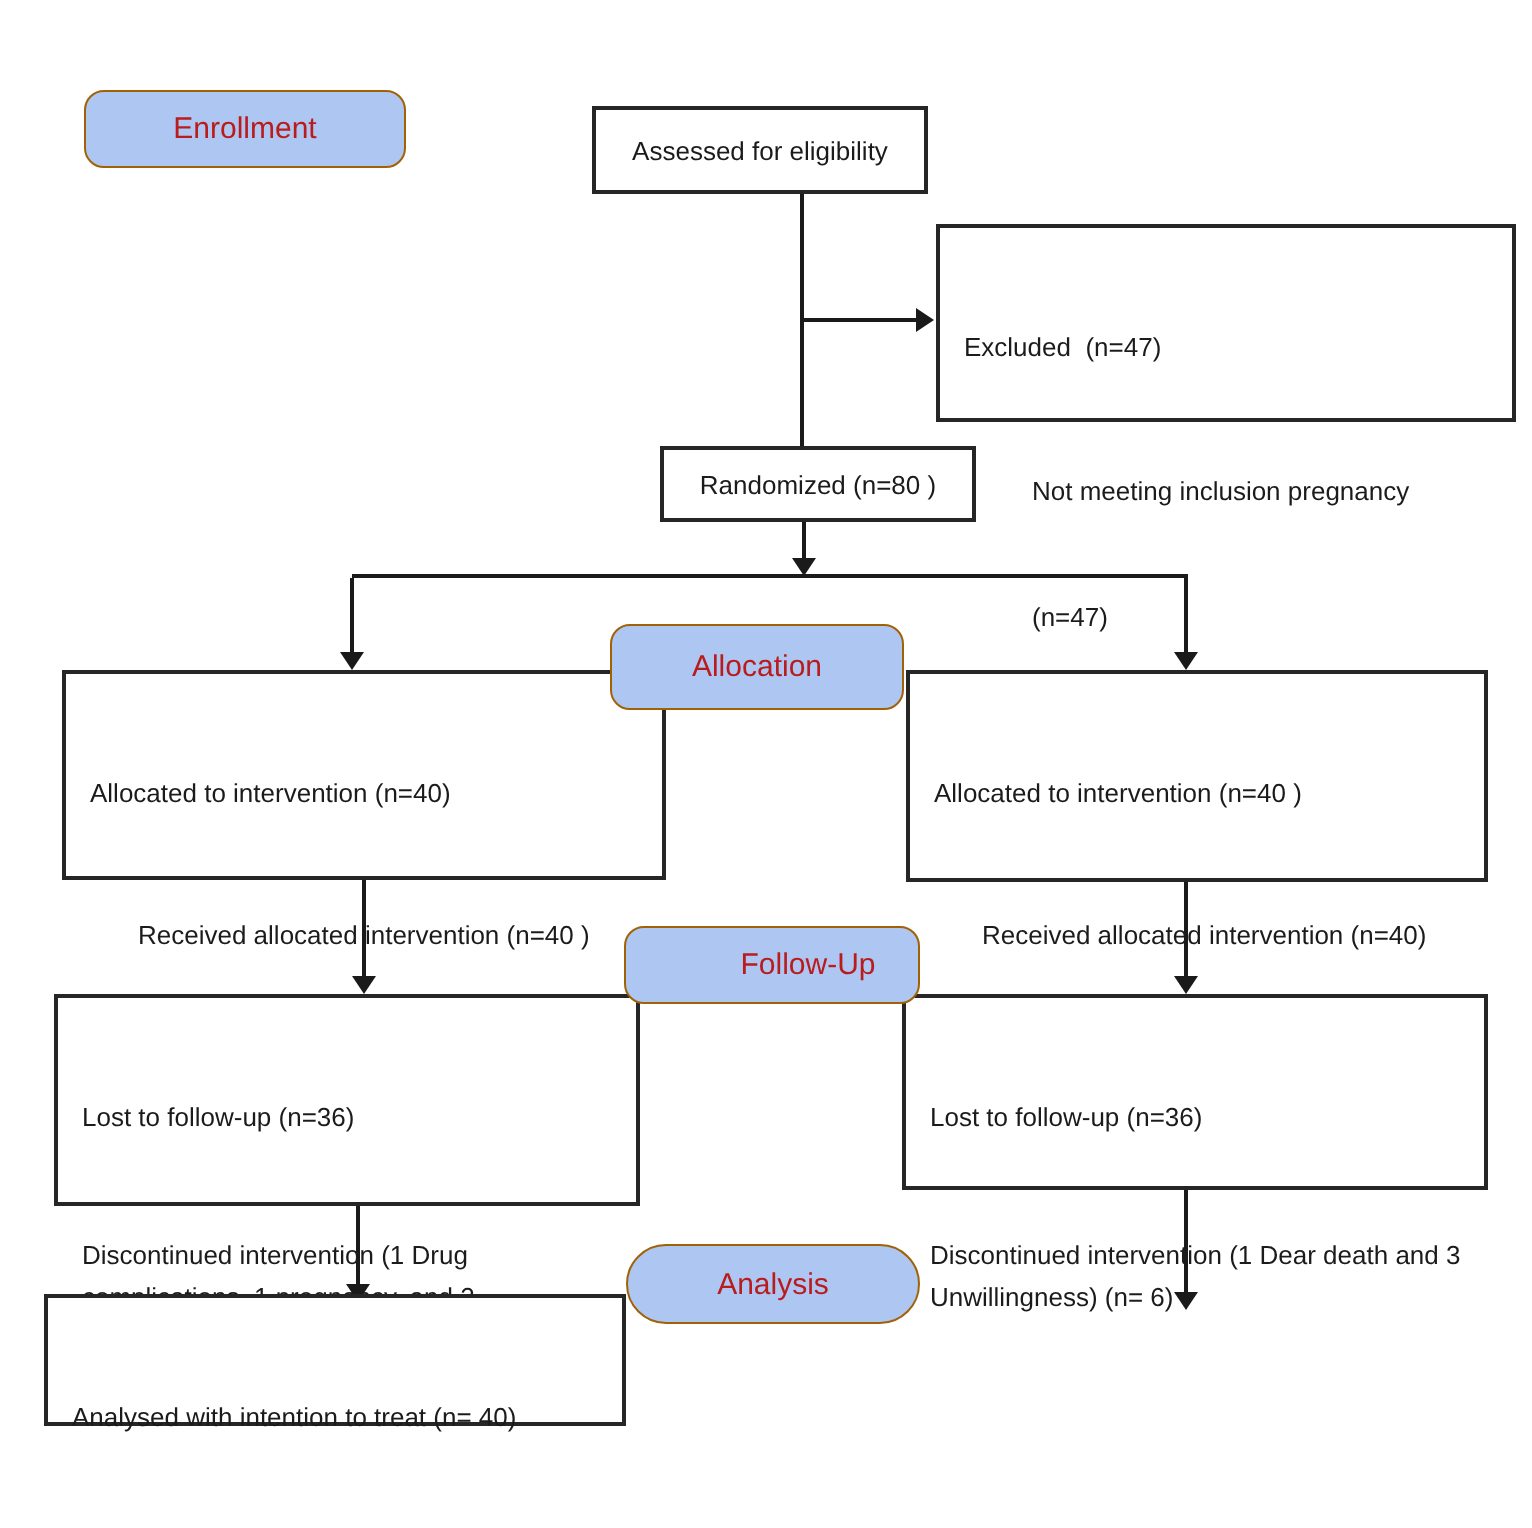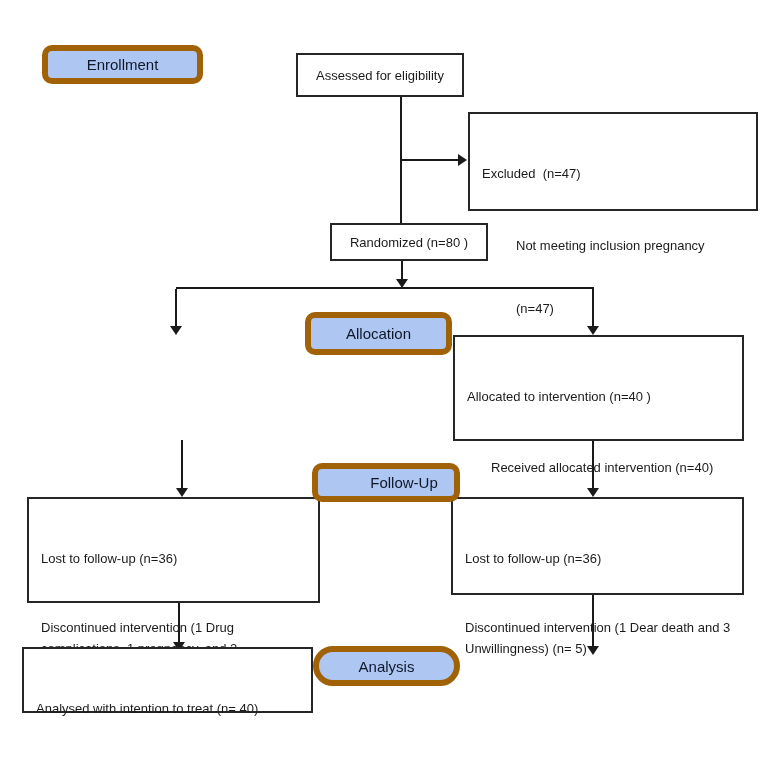--- a/index.html
+++ b/index.html
@@ -3,23 +3,23 @@
 <meta charset="utf-8">
 <style>
   html,body { margin:0; padding:0; background:#ffffff; }
   .canvas {
     position:relative; width:766px; height:764px; background:#ffffff;
     font-family:"Liberation Sans", sans-serif; overflow:hidden;
   }
   
   .stage {
     position:absolute; z-index:3;
-    background:#aec6f2; border:6px solid #a16207; border-radius:10px;
+    background:#aec6f2; border:1px solid #a16207; border-radius:10px;
     display:flex; align-items:center; justify-content:center;
-    font-size:15px; color:#0f172a; box-sizing:border-box;
+    font-size:15px; color:#b91c1c; box-sizing:border-box;
   }
   
   .fbox {
     position:absolute; z-index:2; box-sizing:border-box;
     background:#ffffff; border:2px solid #262626;
     font-size:13px; color:#1b1b1b; line-height:21px;
     padding:7px 4px 4px 12px; white-space:pre-wrap;
   }
   .fbox.centered { display:flex; align-items:center; justify-content:center; text-align:center; padding:0; }
   .indent { padding-left:24px; }
@@ -41,21 +41,21 @@
   }
 </style>
 </head>
 <body>
 
 <div class="canvas">
 
   <div class="stage" style="left:42px; top:45px; width:161px; height:39px;">Enrollment</div>
   <div class="stage" style="left:305px; top:312px; width:147px; height:43px;">Allocation</div>
   <div class="stage" style="left:312px; top:463px; width:148px; height:39px;padding-left:36px;">Follow-Up</div>
-  <div class="stage" style="left:313px; top:646px; width:147px; height:40px;border-radius:20px;">Analysis</div>
+  <div class="stage" style="left:313px; top:622px; width:147px; height:40px;border-radius:20px;">Analysis</div>
 
   <div class="vline" style="left:400px; top:97px; width:2px; height:126px;"></div>
   <div class="hline" style="left:402px; top:159px; width:56px; height:2px;"></div>
   <div class="arr-right" style="left:458px; top:154px;"></div>
 
   <div class="vline" style="left:401px; top:260px; width:2px; height:20px;"></div>
   <div class="arr-down" style="left:396px; top:279px;"></div>
   <div class="hline" style="left:176px; top:287px; width:418px; height:2px;"></div>
 
   <div class="vline" style="left:175px; top:289px; width:2px; height:37px;"></div>
@@ -80,35 +80,40 @@
   <div class="fbox" style="left:468px; top:112px; width:290px; height:99px;">
     <div class="gap-after9">Excluded  (n=47)</div>
     <div class="indent34">Not meeting inclusion pregnancy</div>
     <div class="indent34">(n=47)</div>
   </div>
 
   <div class="fbox centered" style="left:330px; top:223px; width:158px; height:38px;">
     <span>Randomized (n=80 )</span>
   </div>
 
+  <div class="fbox" style="left:31px; top:335px; width:302px; height:105px;">
+    <div class="gap-after">Allocated to intervention (n=40)</div>
+    <div class="indent gap-after">Received allocated intervention (n=40 )</div>
+    <div class="indent">Did not receive allocated intervention</div>
+  </div>
 
   <div class="fbox" style="left:453px; top:335px; width:291px; height:106px;">
     <div class="gap-after">Allocated to intervention (n=40 )</div>
     <div class="indent gap-after">Received allocated intervention (n=40)</div>
     <div class="indent">Did not receive allocated intervention</div>
   </div>
 
   <div class="fbox" style="left:27px; top:497px; width:293px; height:106px;">
     <div>Lost to follow-up (n=36)</div>
     <div class="para-gap">Discontinued intervention (1 Drug complications, 1 pregnancy, and 2 unwillingness) (n=4 )</div>
   </div>
 
   <div class="fbox" style="left:451px; top:497px; width:293px; height:98px;">
     <div>Lost to follow-up (n=36)</div>
-    <div class="para-gap">Discontinued intervention (1 Dear death and 3 Unwillingness) (n= 5)</div>
+    <div class="para-gap">Discontinued intervention (1 Dear death and 3 Unwillingness) (n= 6)</div>
   </div>
 
   <div class="fbox" style="left:22px; top:647px; width:291px; height:66px;">
     <div>Analysed with intention to treat (n= 40)</div>
     
   </div>
 
 
 </div>
 

